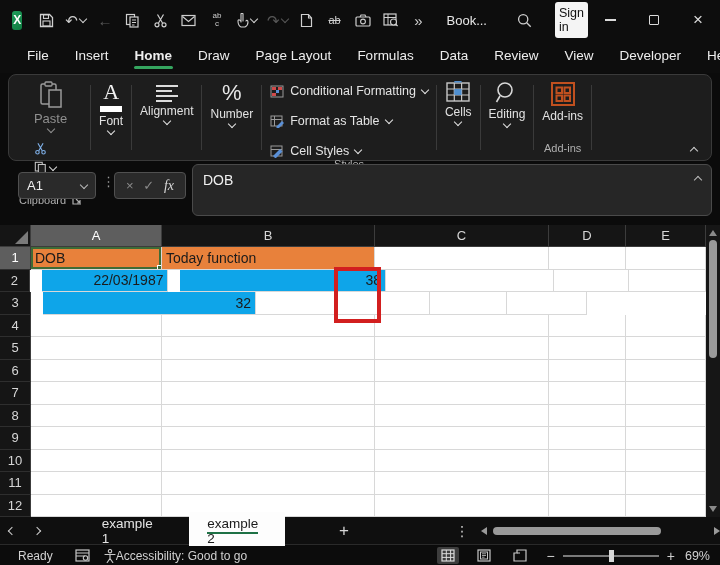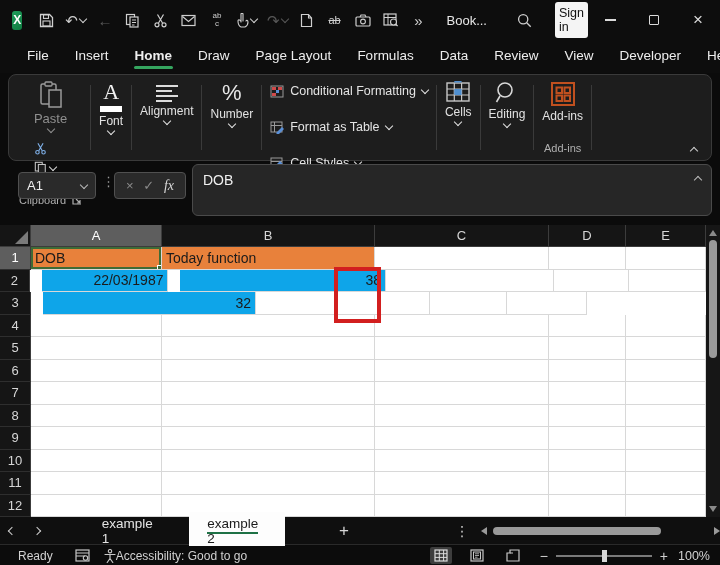--- a/index.html
+++ b/index.html
@@ -65,21 +65,21 @@
   .bigbtn .blabel { font-size:12px; }
   .font-a { font-size:22px; line-height:1; color:#f0f0f0; font-family:"Liberation Serif",serif; }
   .font-bar { width:22px; height:6px; background:#fff; margin-top:1px; }
   .pct { font-size:22px; line-height:1.1; color:#e8e8e8; }
   .align-icon { display:flex; flex-direction:column; gap:3px; padding-top:4px; }
   .align-icon i { display:block; height:2px; background:#dcdcdc; }
   .clip-body { display:flex; gap:8px; align-items:flex-start;flex-direction:column; }
   .paste-btn { display:flex; flex-direction:column; align-items:center; gap:2px; color:#8f8f8f; }
   .smallcol { display:flex; flex-direction:column; gap:6px; padding-top:2px; }
   .sbtn { display:flex; align-items:center; gap:3px; color:#d8d8d8; }
-  .styles-body { display:flex; flex-direction:column; align-items:flex-start; gap:22px; padding-top:3px; }
+  .styles-body { display:flex; flex-direction:column; align-items:flex-start; gap:16px; padding-top:3px; }
   .stylerow { display:flex; align-items:center; gap:6px; font-size:12.5px; color:#e4e4e4; white-space:nowrap; }
   .collapse-chev { position:absolute; right:14px; bottom:8px; color:#cfcfcf; }
 
   
   .fbar { position:absolute; top:161px; left:0; width:720px; height:64px; }
   .namebox { position:absolute; left:18px; top:11px; width:78px; height:27px;
              background:#2a2a2a; border:1px solid #505050; border-radius:4px;
              display:flex; align-items:center; padding:0 8px; color:#f0f0f0; font-size:13px; }
   .namebox .chev { margin-left:auto; color:#bbb; }
   .fdots { position:absolute; left:102px; top:13px; color:#9a9a9a; font-size:13px; letter-spacing:0; }
@@ -664,14 +664,14 @@
         </svg>
     </span>
   </div>
   <div class="zoomctl">
     <span class="zoom-sign">−</span>
     <span class="ztrack">
         <span class="zthumb"></span>
       </span>
     <span class="zoom-sign">+</span>
   </div>
-  <span class="zoomlevel">100%</span>
+  <span class="zoomlevel">69%</span>
 </div>
 
 </body></html>

